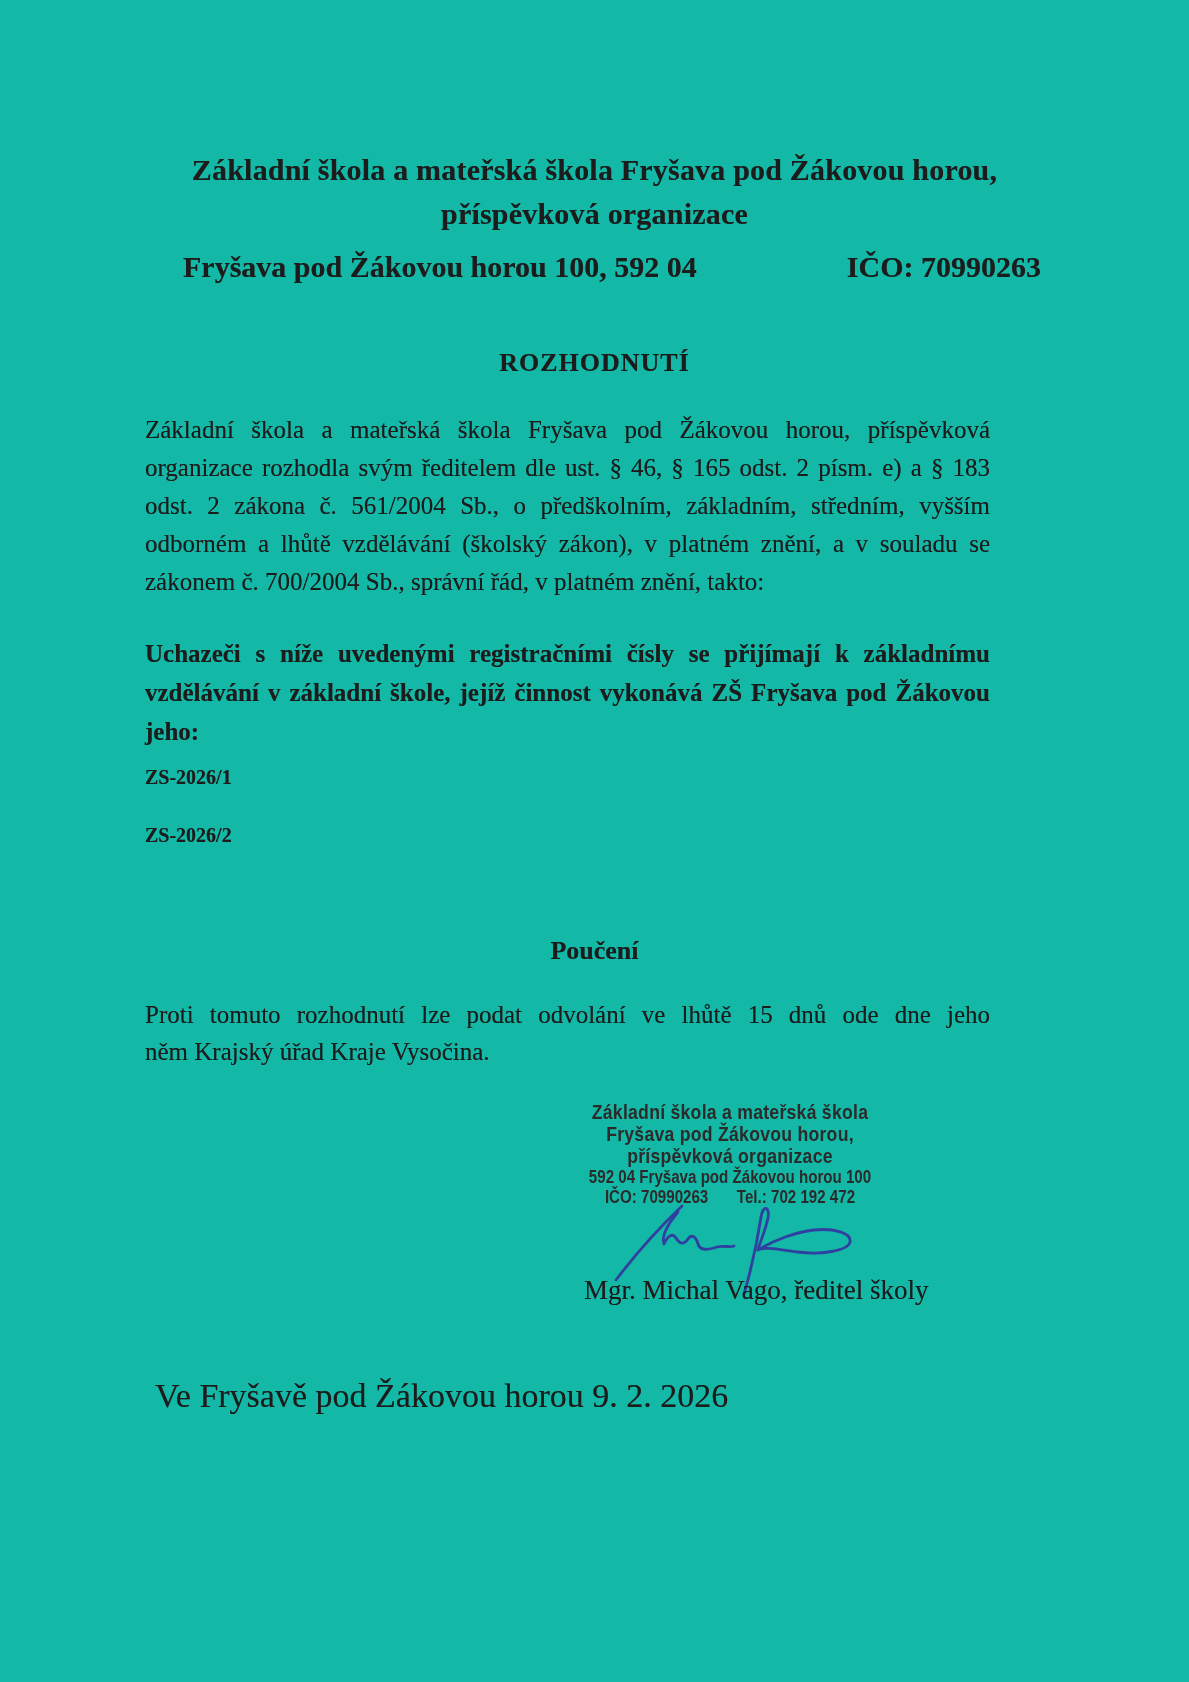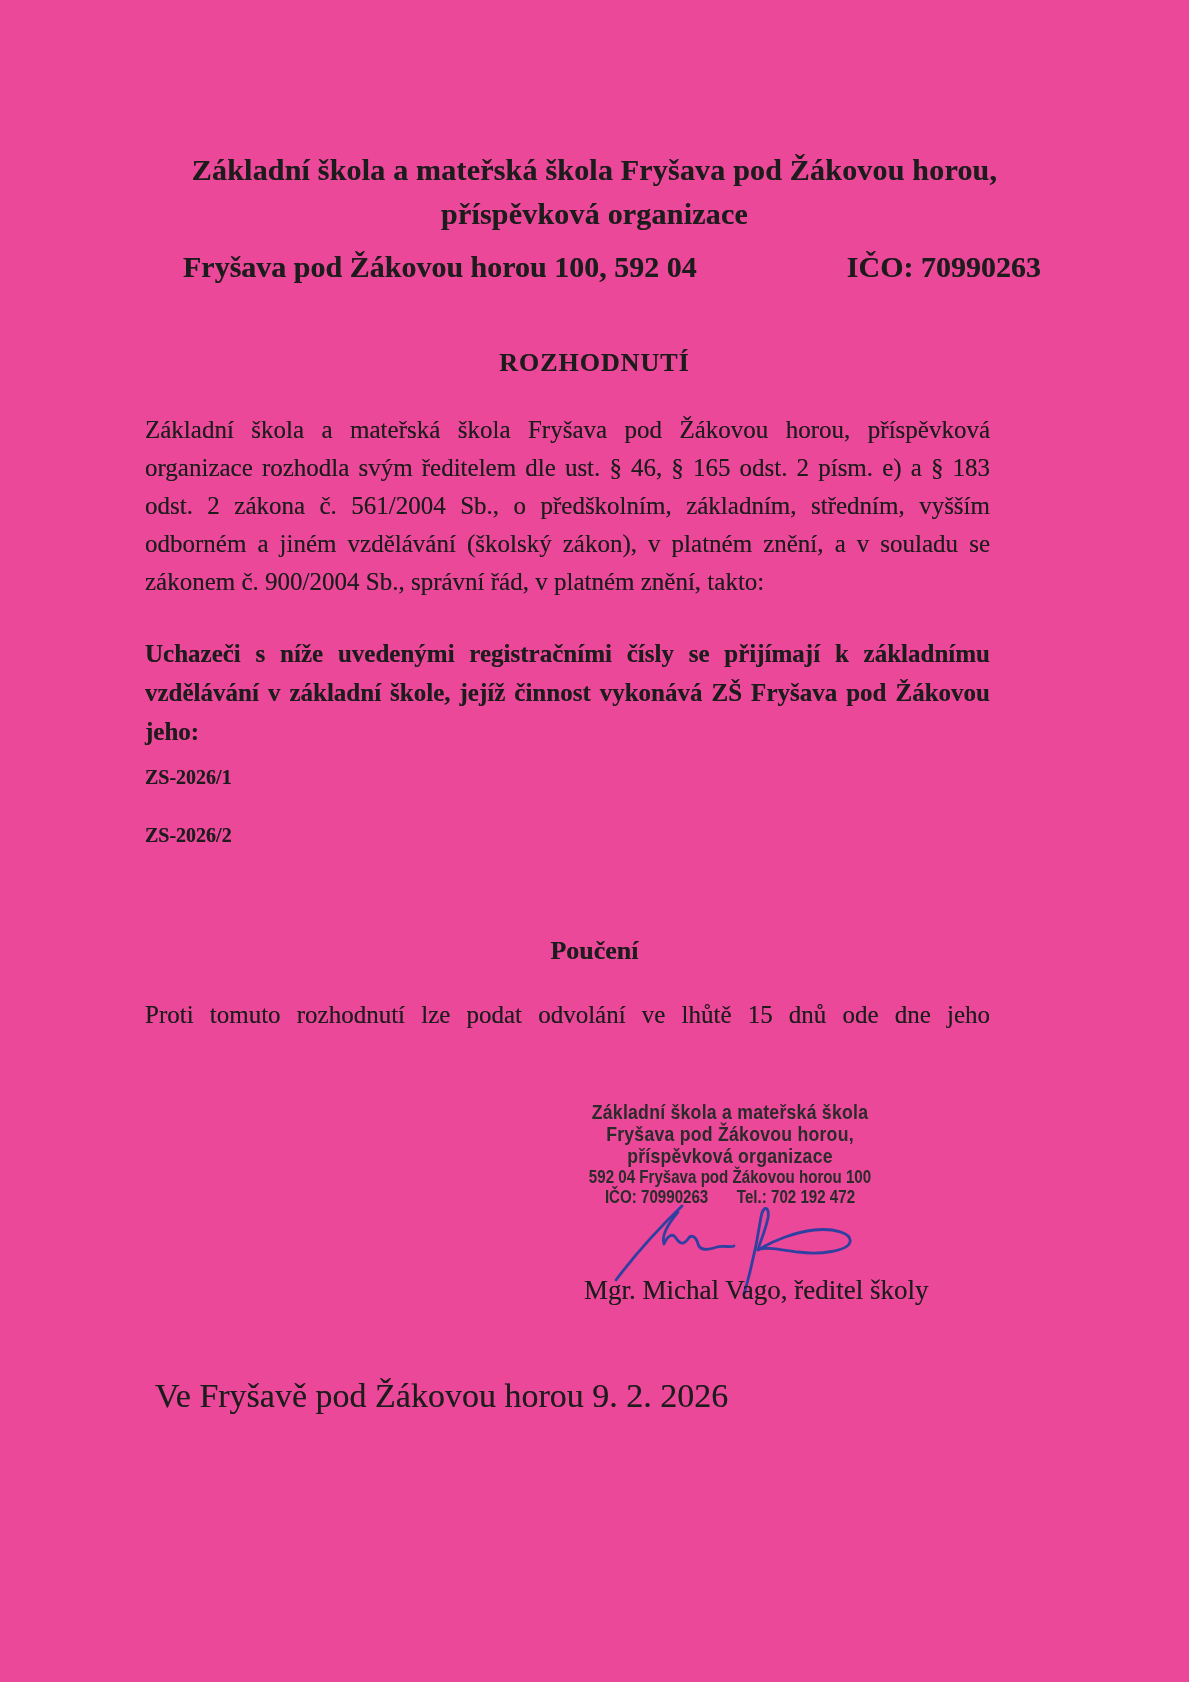--- a/index.html
+++ b/index.html
@@ -1,20 +1,20 @@
 <!DOCTYPE html>
 <html><head>
 <meta charset="utf-8">
 <style>
   html, body { margin: 0; padding: 0; background: #ffffff; }
   .page {
     position: relative;
     width: 1189px;
     height: 1682px;
-    background: #ec4899;
+    background: #14b8a6;
     font-family: "Liberation Serif", serif;
     color: #1c1c1c;
     overflow: hidden;
     text-shadow: 0 0 0.5px rgba(28,28,28,0.55);
   }
   .abs { position: absolute; }
   .centered { left: 0; width: 1189px; text-align: center; }
 
   .school-title { font-size: 30px; font-weight: bold; letter-spacing: 0.2px; }
   .hdr1 { top: 153px; }
@@ -75,36 +75,37 @@
     <span>Fryšava pod Žákovou horou 100, 592 04</span>
     <span>IČO: 70990263</span>
   </div>
 
   <div class="abs centered doc-title">ROZHODNUTÍ</div>
 
   <div class="abs para intro">
     <div class="line">Základní škola a mateřská škola Fryšava pod Žákovou horou, příspěvková</div>
     <div class="line">organizace rozhodla svým ředitelem dle ust. § 46, § 165 odst. 2 písm. e) a § 183</div>
     <div class="line">odst. 2 zákona č. 561/2004 Sb., o předškolním, základním, středním, vyšším</div>
-    <div class="line">odborném a jiném vzdělávání (školský zákon), v platném znění, a v souladu se</div>
-    <div class="line last">zákonem č. 900/2004 Sb., správní řád, v platném znění, takto:</div>
+    <div class="line">odborném a lhůtě vzdělávání (školský zákon), v platném znění, a v souladu se</div>
+    <div class="line last">zákonem č. 700/2004 Sb., správní řád, v platném znění, takto:</div>
   </div>
 
   <div class="abs para statement">
     <div class="line">Uchazeči s níže uvedenými registračními čísly se přijímají k základnímu</div>
     <div class="line">vzdělávání v základní škole, jejíž činnost vykonává ZŠ Fryšava pod Žákovou</div>
     <div class="line last">jeho:</div>
   </div>
 
   <div class="abs reg reg1">ZS-2026/1</div>
   <div class="abs reg reg2">ZS-2026/2</div>
 
   <div class="abs centered notice-title">Poučení</div>
   <div class="abs para notice-para">
     <div class="line">Proti tomuto rozhodnutí lze podat odvolání ve lhůtě 15 dnů ode dne jeho</div>
+    <div class="line last">něm Krajský úřad Kraje Vysočina.</div>
   </div>
 
   <div class="abs stamp">
     <div class="s-line s-big">Základní škola a mateřská škola</div>
     <div class="s-line s-big">Fryšava pod Žákovou horou,</div>
     <div class="s-line s-big">příspěvková organizace</div>
     <div class="s-line s-small">592 04 Fryšava pod Žákovou horou 100</div>
     <div class="s-line s-small s-row">
       <span>IČO: 70990263</span>
       <span>Tel.: 702 192 472</span>

